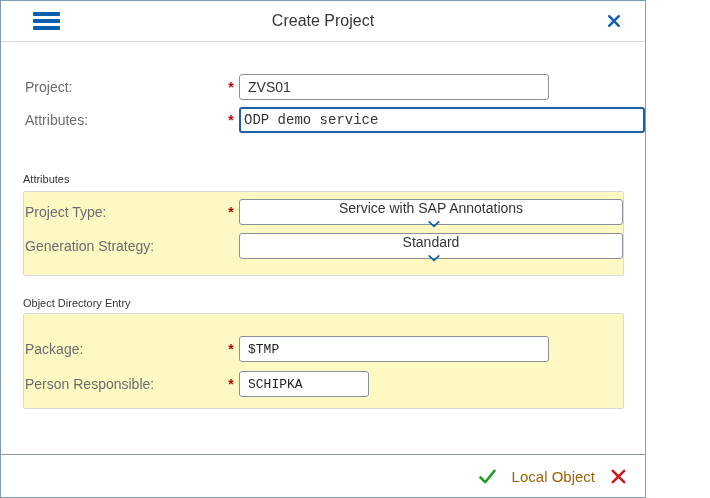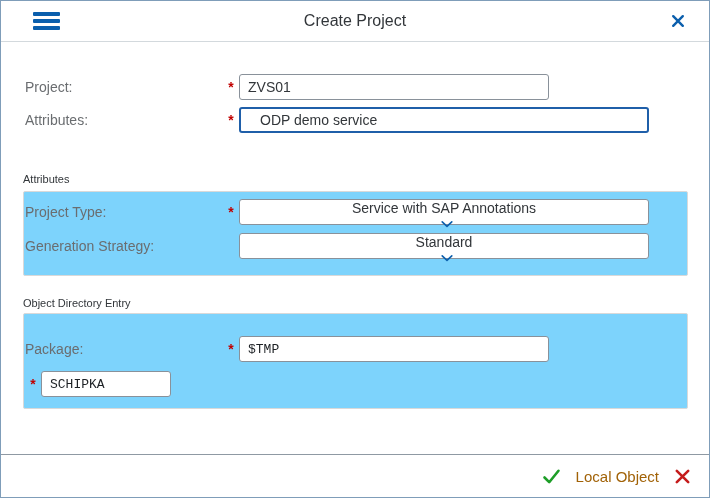--- a/index.html
+++ b/index.html
@@ -1,19 +1,19 @@
 <!DOCTYPE html>
 <html><head>
 <meta charset="utf-8">
 <style>
   html,body { margin:0; padding:0; background:#ffffff; }
   body { font-family:"Liberation Sans", sans-serif; }
 
   .dialog {
-    width:710px; height:498px; box-sizing:border-box;
+    width:646px; height:498px; box-sizing:border-box;
     border:1px solid #7f9db9; background:#fff;
     display:flex; flex-direction:column; overflow:hidden;
   }
 
   
   .titlebar {
     flex:0 0 40px; height:40px; position:relative;
     border-bottom:1px solid #d3d9dd;
     display:flex; align-items:center; justify-content:center;
   }
@@ -33,21 +33,21 @@
   .row { display:flex; align-items:center; margin-left:24px; }
   .row .lbl { flex:none; width:198px; text-align:left; font-size:14px; color:#6a6d70; white-space:nowrap; }
   .row .ast { flex:none; width:16px; text-align:center; font-size:14px; font-weight:bold; color:#c00000; }
   input.txt {
     height:26px; box-sizing:border-box; background:#fff;
     border:1px solid #89919a; border-radius:3px;
     padding:0 8px; font-size:14px; color:#32363a;
     font-family:"Liberation Sans", sans-serif; outline:none;
   }
   input.mono { font-family:"Liberation Mono", monospace; font-size:13px; color:#1c2024; }
-  input.focused { border:2px solid #1f5fa9; padding:0 19px; }
+  input.focused { border:2px solid #1f5fa9; padding:0 3px;font-family:Liberation Mono, monospace; }
 
   .w-project { width:310px; }
   .w-description { width:410px; }
   .w-select { width:410px;flex-direction:column; }
   .w-package { width:310px; }
   .w-person { width:130px; }
 
   .row-project { margin-top:32px; }
   .row-description { margin-top:7px; }
 
@@ -59,21 +59,21 @@
     padding:0 8px; font-size:14px; color:#32363a; cursor:pointer;
   }
   .select .chev { flex:none; display:flex; margin-left:6px; }
 
   
   .section-heading { margin:0 0 0 22px; font-size:11px; font-weight:400; color:#32363a; }
   .hd-attributes { margin-top:40px; }
   .hd-ode { margin-top:21px; }
   .section-box {
     margin-left:22px; margin-right:21px;
-    border:1px solid #d9d9d9; border-radius:2px; background:#7dd3fc;
+    border:1px solid #d9d9d9; border-radius:2px; background:#fef9c3;
   }
   .box-attributes { margin-top:6px; padding:7px 0 16px 1px; }
   .box-attributes .row + .row { margin-top:8px; }
   .box-ode { margin-top:4px; padding:22px 0 11px 1px; }
   .box-ode .row + .row { margin-top:9px; }
   .section-box .row { margin-left:0; }
 
   
   .footer {
     margin-top:auto; flex:0 0 42px;
@@ -144,20 +144,21 @@
   </div>
 
   <h2 class="section-heading hd-ode">Object Directory Entry</h2>
   <div class="section-box box-ode">
     <div class="row">
       <span class="lbl">Package:</span>
       <span class="ast">*</span>
       <input class="txt mono w-package" type="text" value="$TMP" style="">
     </div>
     <div class="row">
+      <span class="lbl">Person Responsible:</span>
       <span class="ast">*</span>
       <input class="txt mono w-person" type="text" value="SCHIPKA" style="">
     </div>
   </div>
 
   <div class="footer">
     <button class="icon-btn">
       <svg width="19" height="17" viewBox="0 0 19 17">
         <path d="M2.5 9.5 L7.2 14.2 L16.5 2.8" fill="none" stroke="#1e9e28" stroke-width="2.6" stroke-linecap="round" stroke-linejoin="round"></path>
       </svg>

